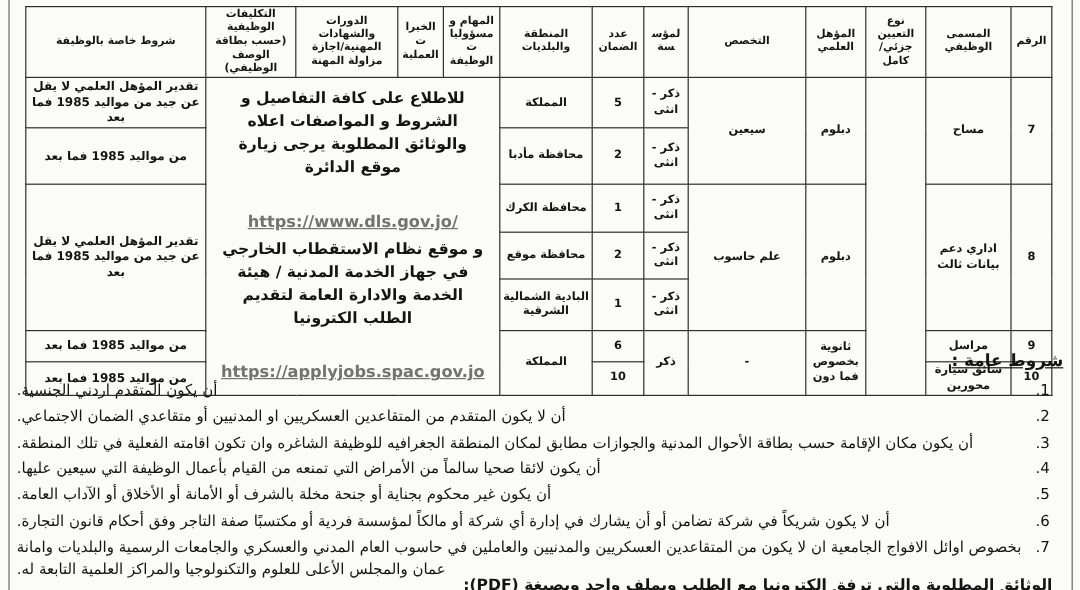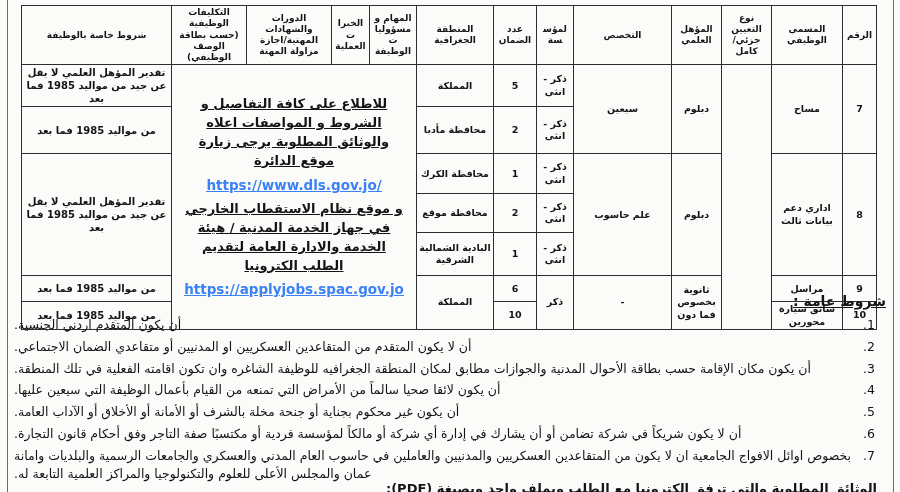--- a/index.html
+++ b/index.html
@@ -38,29 +38,29 @@
   }
   .vacancy td { font-size: 9.5px; line-height: 1.3; font-weight: 600; }
   .row-h1 { height: 27px; }
   .row-h2 { height: 47px; }
   .row-h3 { height: 40px; }
   .row-h4 { height: 39px; }
   .row-h5 { height: 43px; }
   .row-h6 { height: 26px; }
   .row-h7 { height: 26px; }
 
-  td.notice-cell { padding: 4px 10px; text-decoration: underline; }
+  td.notice-cell { padding: 4px 10px; }
   .notice-inner {
     height: 100%; display: flex; flex-direction: column;
     justify-content: space-evenly; align-items: center; gap: 6px;
   }
   .notice-text { font-size: 13px; font-weight: bold; line-height: 1.45; text-align: center; }
   .notice-link {
-    font-size: 13.5px; font-weight: bold; color: #3b82f6;
-    text-decoration: underline; direction: ltr; display: inline-block;
+    font-size: 13.5px; font-weight: bold; color: #737373;
+    text-decoration: underline; direction: ltr; display: inline-block; margin-top: 21px;
   }
   td.cond-cell { font-size: 10px; }
 
   .general-section { position: absolute; top: 293px; right: 14px; left: 14px; }
   .general-title {
     font-size: 14px; font-weight: bold; text-decoration: underline;
     text-align: right; margin-bottom: 7px;
   }
   ol.general-list {
     direction: rtl;
@@ -99,21 +99,21 @@
   </colgroup>
   <thead>
     <tr>
       <th>الرقم</th>
       <th>المسمى الوظيفي</th>
       <th>نوع التعيين جزئي/ كامل</th>
       <th>المؤهل العلمي</th>
       <th>التخصص</th>
       <th>لمؤسسة</th>
       <th>عدد الضمان</th>
-      <th>المنطقة الجغرافية</th>
+      <th>المنطقة والبلديات</th>
       <th>المهام و مسؤوليات الوظيفة</th>
       <th>الخبرات العملية</th>
       <th>الدورات والشهادات المهنية/اجازة مزاولة المهنة</th>
       <th>التكليفات الوظيفية (حسب بطاقة الوصف الوظيفي)</th>
       <th>شروط خاصة بالوظيفة</th>
     </tr>
   </thead>
   <tbody>
     <tr class="row-h1">
       <td rowspan="2">7</td>

